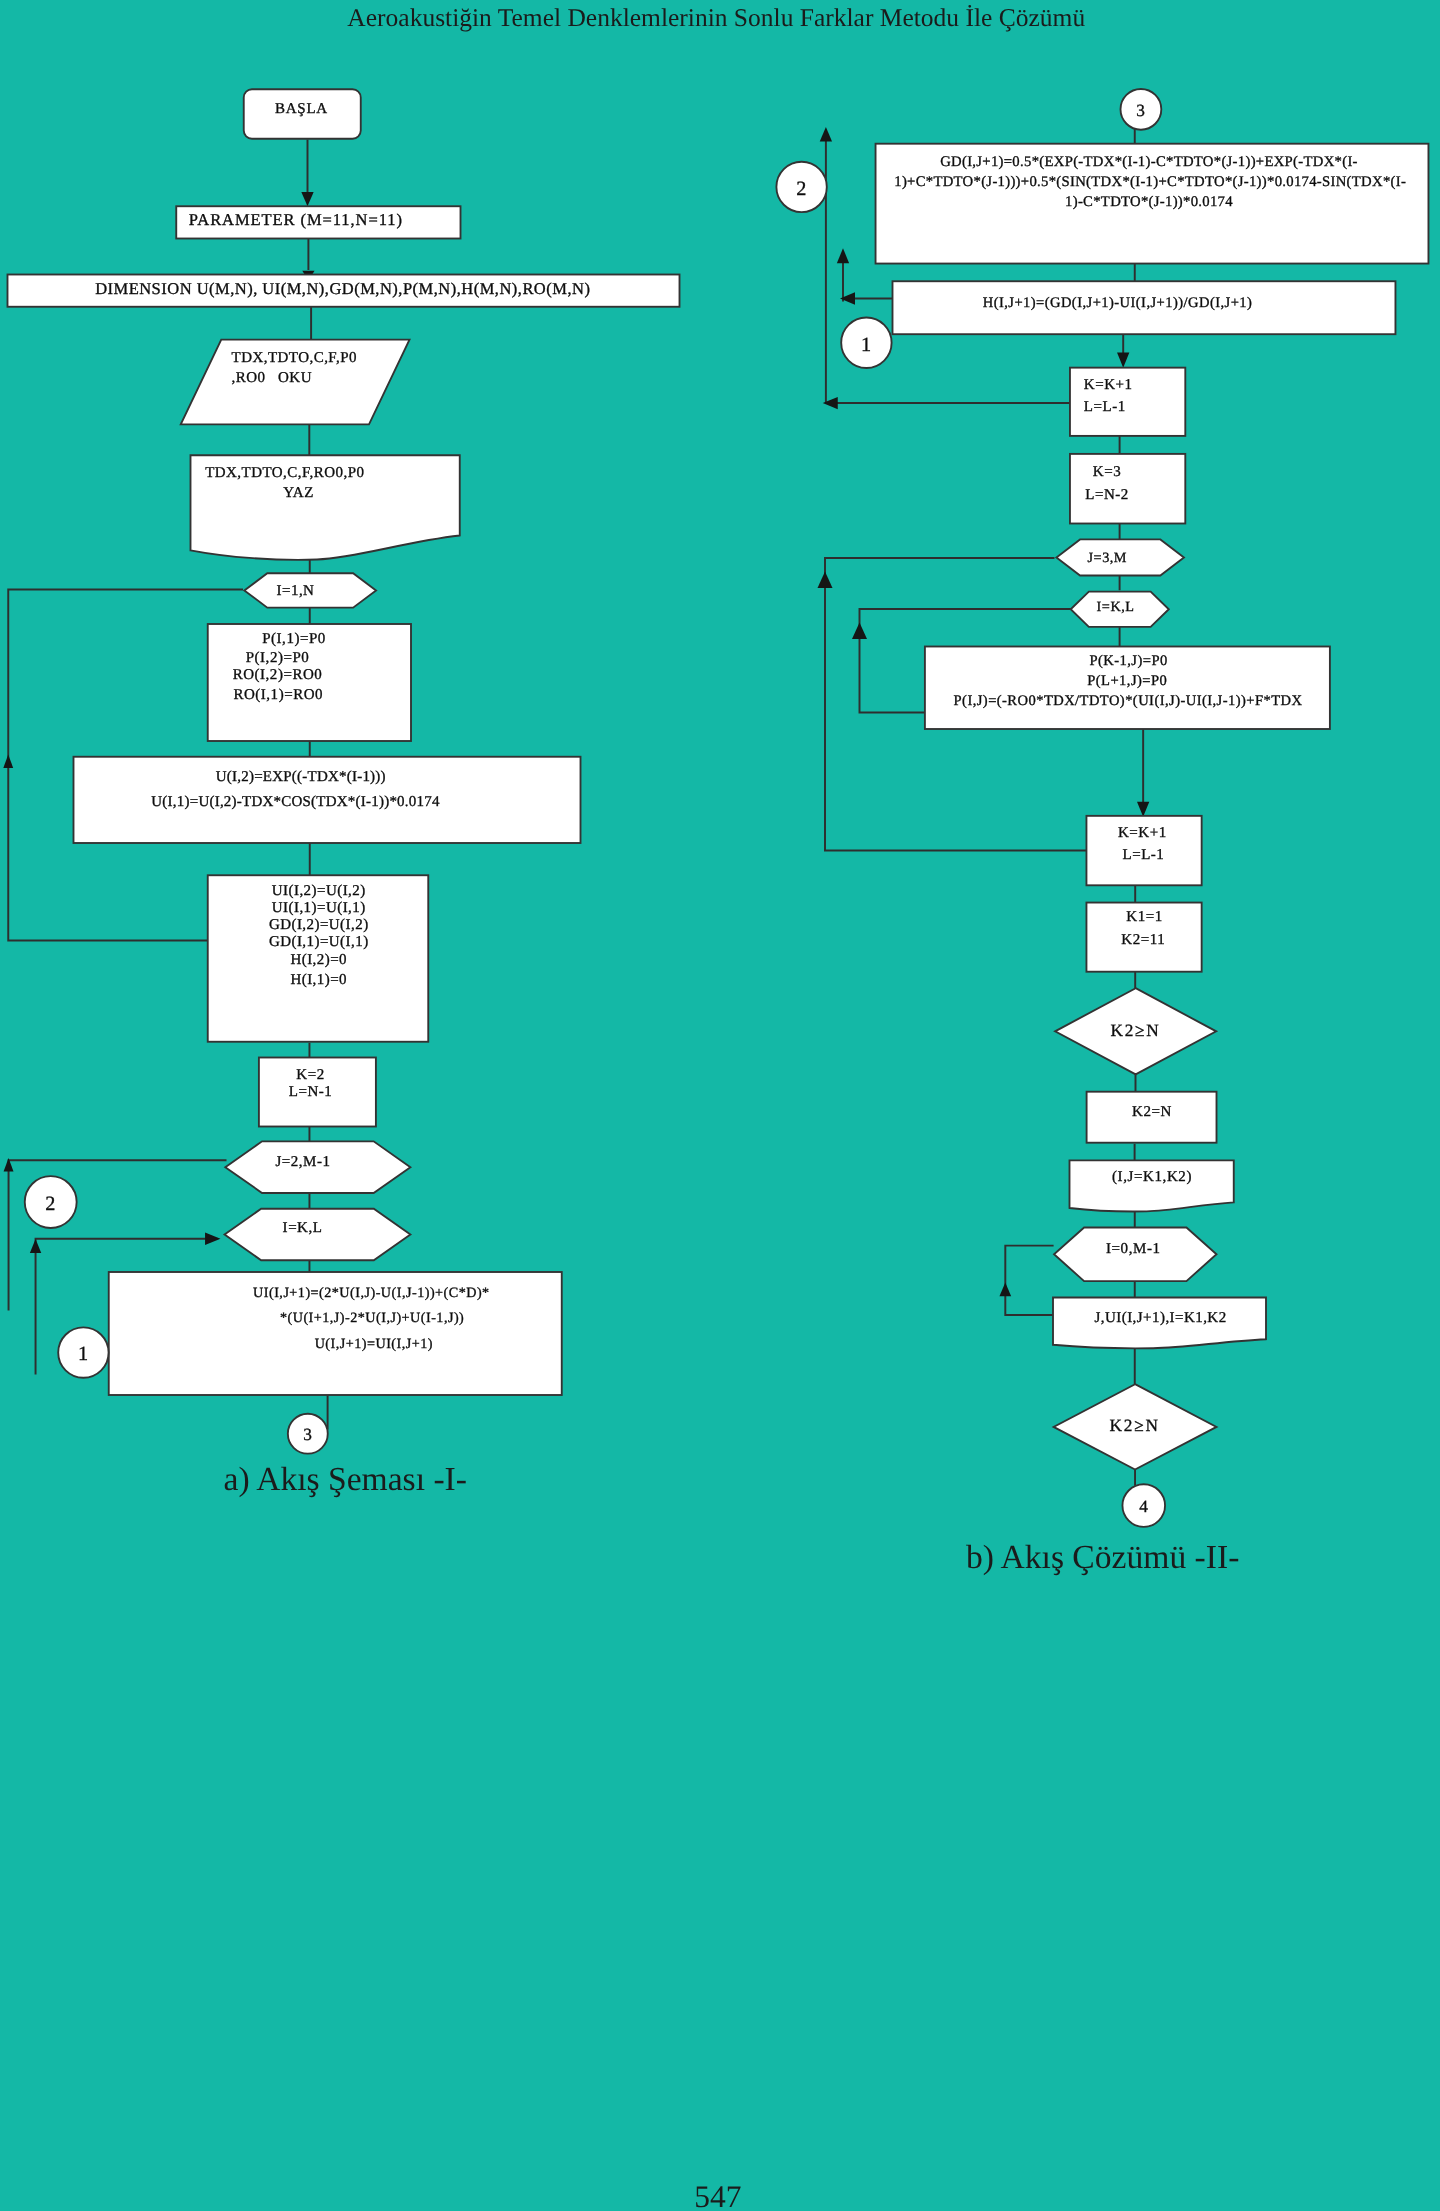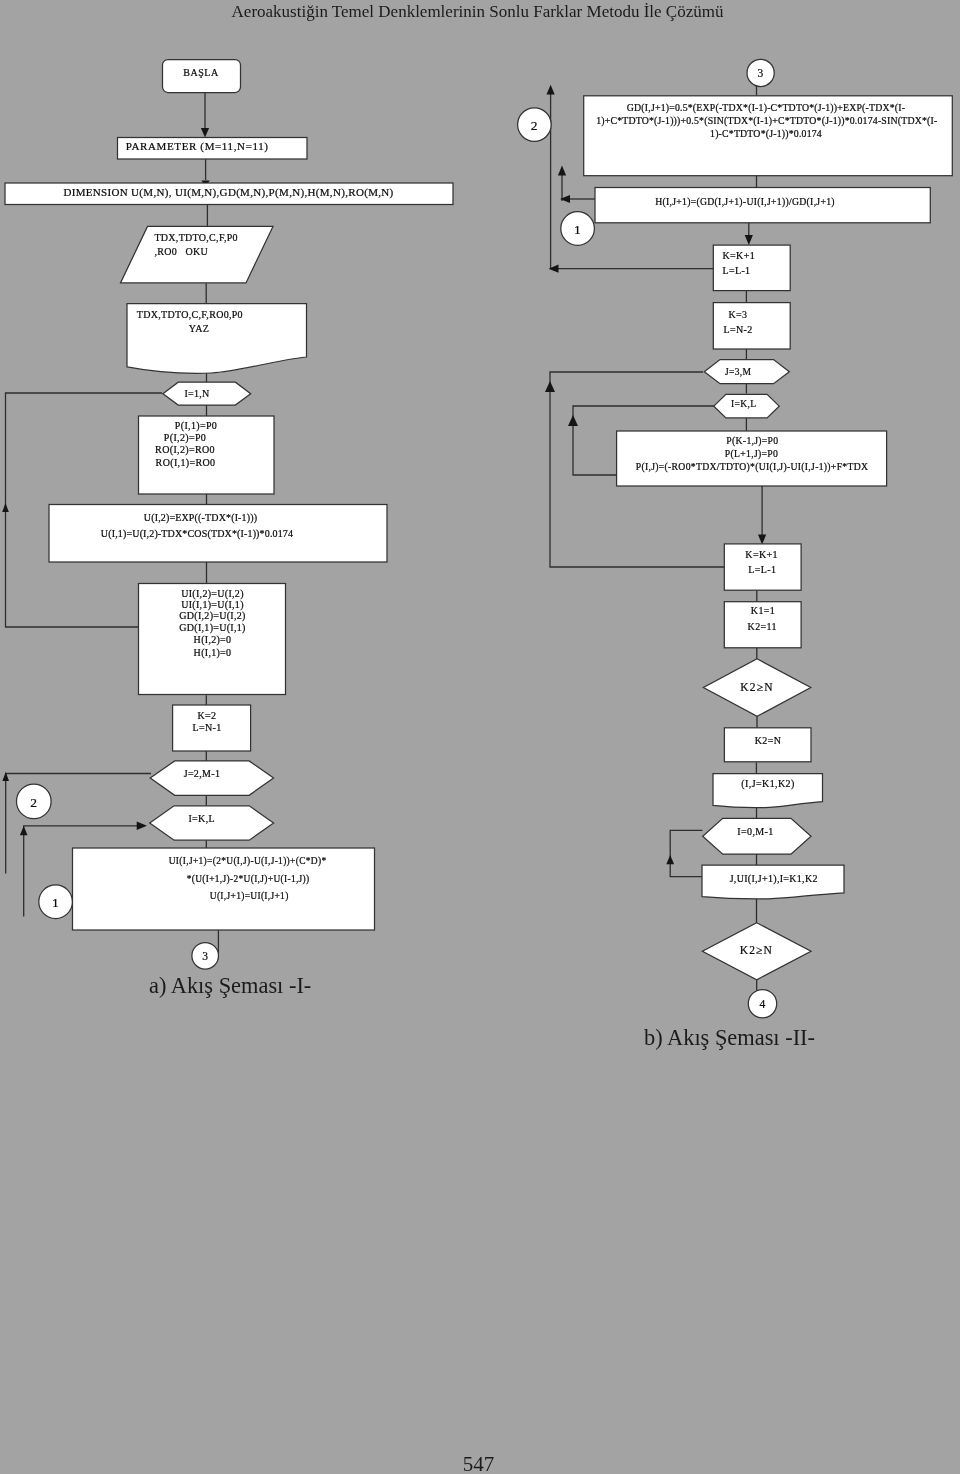--- a/index.html
+++ b/index.html
@@ -1,19 +1,19 @@
 <!DOCTYPE html>
 <html><head>
 <meta charset="utf-8">
 <title>Aeroakustik flow chart page</title>
 <style>
   html,body{margin:0;padding:0;background:#fff;
     -webkit-font-smoothing:antialiased;-moz-osx-font-smoothing:grayscale;}
   body{width:960px;height:1474px;font-family:"Liberation Serif",serif;position:relative;overflow:hidden;}
-  #page{position:absolute;left:0;top:0;width:960px;height:1474px;background:#a3a3a3;}
+  #page{position:absolute;left:0;top:0;width:960px;height:1474px;background:#14b8a6;}
   .hdr{position:absolute;left:0;top:2px;width:955px;text-align:center;font-size:17px;color:#1b1b1b;}
   .pgnum{position:absolute;left:0;top:1452px;width:957px;text-align:center;font-size:21px;color:#1b1b1b;}
   .capA{position:absolute;left:149px;top:973px;font-size:22.4px;color:#1b1b1b;}
   .capB{position:absolute;left:644px;top:1025px;font-size:22.4px;color:#1b1b1b;}
   svg#chart{position:absolute;left:0;top:0;width:960px;height:1474px;}
   svg#chart g rect, svg#chart g polygon, svg#chart g circle, svg#chart g > path{
       fill:#fff;stroke:#333;stroke-width:1.25;}
   svg#chart path.ln{fill:none;stroke:#2e2e2e;stroke-width:1.3;}
   svg#chart path.ah{fill:#151515;stroke:none;}
   text.t{font-family:"Liberation Serif",serif;fill:#0d0d0d;stroke:#0d0d0d;stroke-width:0.22;
@@ -246,15 +246,15 @@
         <text class="t" xml:space="preserve" x="756.4" y="953.7" font-size="11.5" text-anchor="middle" letter-spacing="1.2">K2≥N</text>
       </g>
       <g>
         <circle cx="762.5" cy="1003.7" r="14.2"></circle>
         <text class="t" xml:space="preserve" x="762.5" y="1008" font-size="11.5" text-anchor="middle" letter-spacing="0.35">4</text>
       </g>
     </g>
   </svg>
 
   <div class="capA">a) Akış Şeması  -I-</div>
-  <div class="capB">b) Akış Şeması  -II-</div>
+  <div class="capB">b) Akış Çözümü  -II-</div>
   <div class="pgnum">547</div>
 </div>
 
 </body></html>

